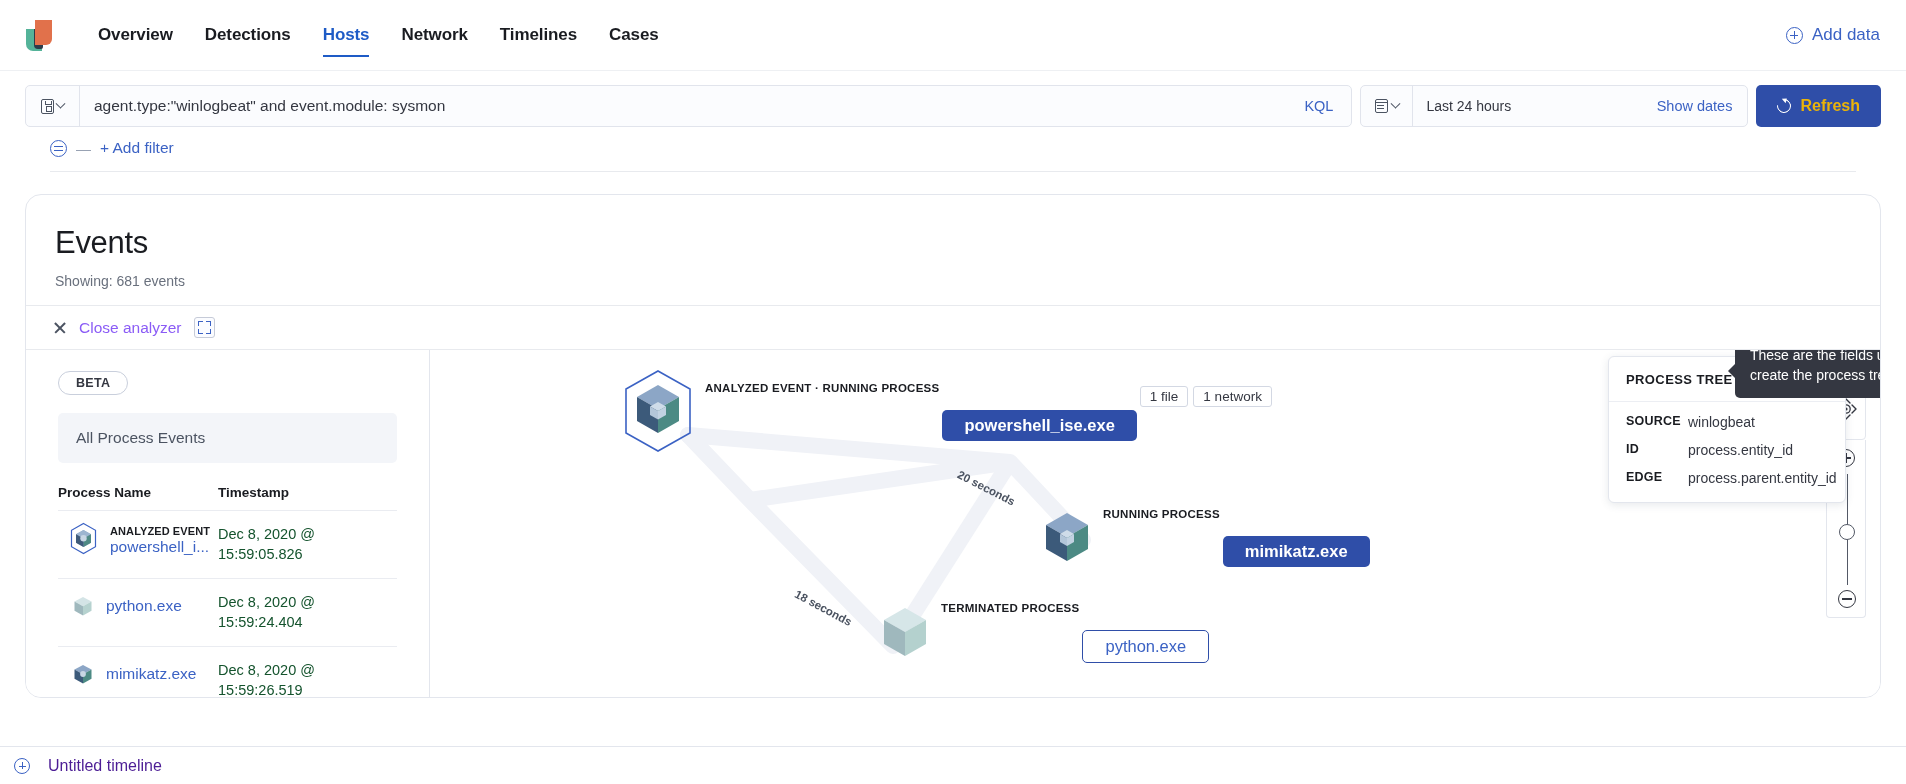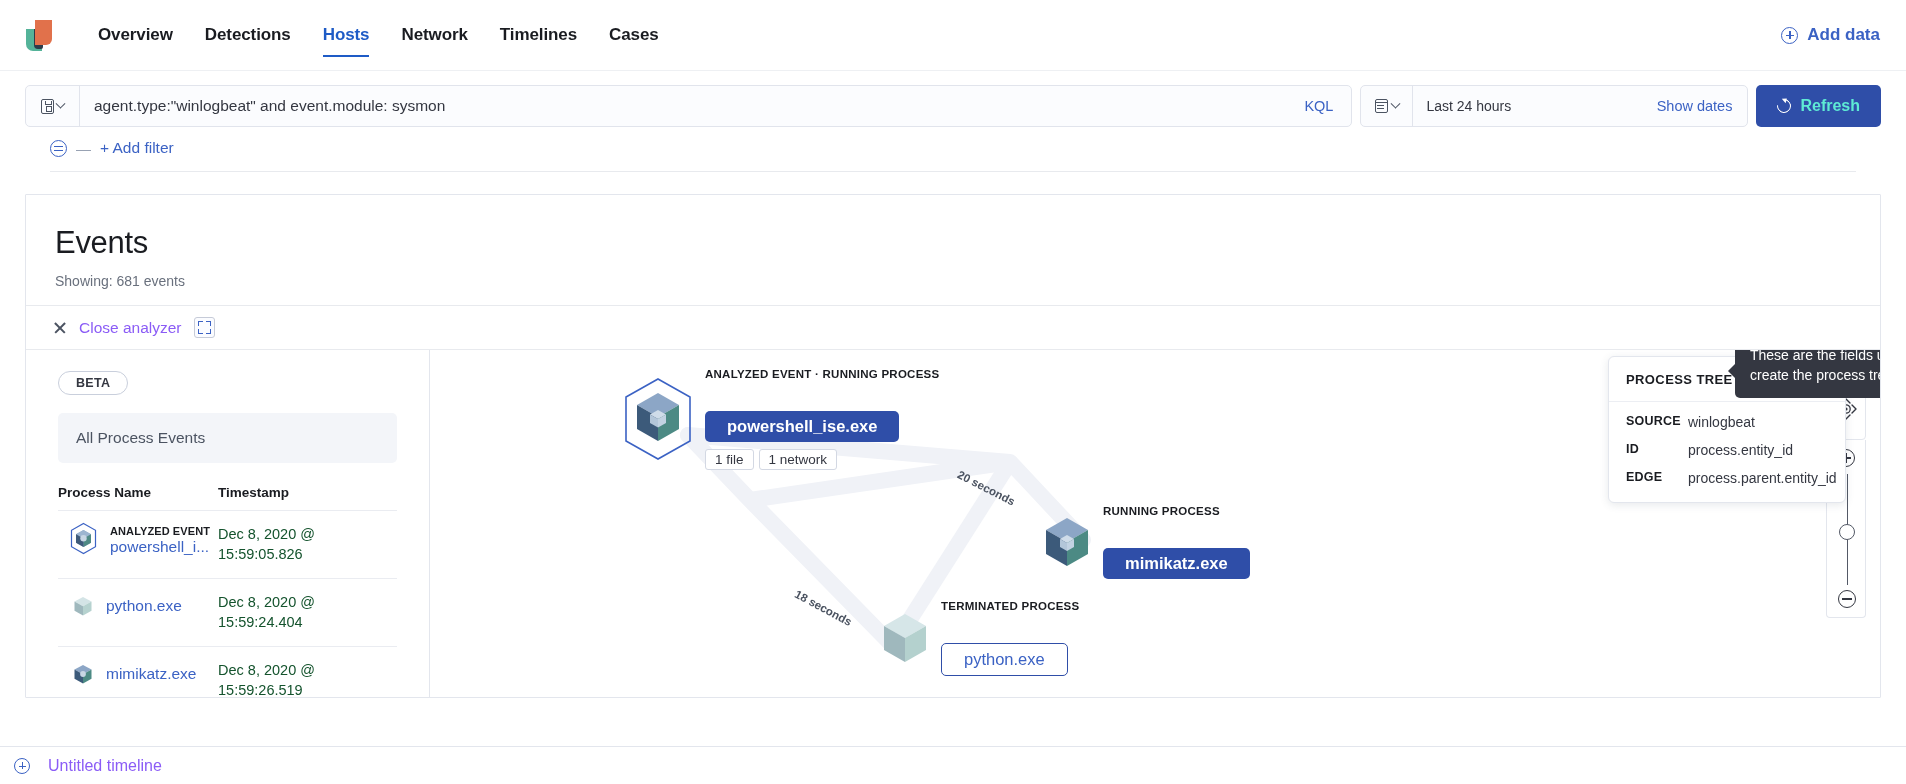--- a/index.html
+++ b/index.html
@@ -61,21 +61,21 @@
     height: 2px;
     background: #1e5bc6;
   }
   .adddata {
     margin-left: auto;
     display: flex;
     align-items: center;
     gap: 9px;
     color: #3b62c4;
     font-size: 17px;
-    font-weight: 700;
+    font-weight: 400;
     cursor: pointer;
   }
   .circ-plus {
     width: 17px; height: 17px;
     border: 1.4px solid #3b62c4;
     border-radius: 50%;
     position: relative;
     flex: 0 0 auto;
   }
   .circ-plus::before, .circ-plus::after {
@@ -165,21 +165,21 @@
     content: ""; position: absolute; left: 1.5px; top: 5px; width: 6.5px; height: 1px;
     box-shadow: 0 3px 0 0 #4b5361;
     background: #4b5361;
   }
   .daterange-text { flex: 1 1 auto; font-size: 14px; color: #343741; padding: 0 13px; }
   .showdates { font-size: 14.5px; color: #3b62c4; padding: 0 15px; cursor: pointer; }
   .refresh-btn {
     flex: 0 0 auto;
     height: 42px;
     background: #2f4ea8;
-    color: #5eead4;
+    color: #eab308;
     border-radius: 5px;
     display: flex;
     align-items: center;
     gap: 9px;
     padding: 4px 21px;
     font-size: 16px;
     font-weight: 700;
     cursor: pointer;
   }
   .icon-refresh {
@@ -215,21 +215,21 @@
   .thin-divider {
     margin: 14px 25px 0 25px;
     border-top: 1px solid #e8eaee;
   }
 
   
   .panel {
     margin: 22px 25px 0 25px;
     background: #fff;
     border: 1px solid #e3e6ed;
-    border-radius: 1px;
+    border-radius: 16px;
     height: 504px;
     position: relative;
     overflow: hidden;
   }
   .panel-title {
     font-size: 31px;
     font-weight: 400;
     color: #1a1c21;
     padding: 30px 0 0 29px;
     letter-spacing: -0.3px;
@@ -339,21 +339,21 @@
 
   
   .graph {
     flex: 1 1 auto;
     position: relative;
     background: #ffffff;
     overflow: hidden;
   }
   .gnode { position: absolute; display: flex; align-items: center; }
   .gnode .cubewrap { position: relative; }
-  .glabels { margin-left: 4px; display: flex; flex-direction: column; align-items: flex-start; gap: 3px; }
+  .glabels { margin-left: 4px; display: flex; flex-direction: row; align-items: flex-start; gap: 3px; }
   .gtag {
     font-size: 11.5px;
     font-weight: 700;
     color: #1a1c21;
     letter-spacing: 0.25px;
   }
   .gpill {
     background: #2f4ea8;
     color: #fff;
     font-size: 16.5px;
@@ -494,21 +494,21 @@
     position: fixed;
     left: 0; bottom: 0;
     width: 1906px; height: 38px;
     background: #fff;
     border-top: 1px solid #e3e6ed;
     display: flex; align-items: center;
     padding-left: 14px;
     gap: 18px;
   }
   .bottombar .circ-plus { width: 16px; height: 16px; }
-  .timeline-name { color: #8b5cf6; font-size: 16px; font-weight: 400; cursor: pointer; }
+  .timeline-name { color: #4c1d95; font-size: 16px; font-weight: 400; cursor: pointer; }
   svg { display: block; }
 </style>
 </head>
 <body>
 
 <div class="topnav">
   <div class="logo">
     <div class="shield-teal"></div>
     <div class="shield-dark"></div>
     <div class="shield-orange"></div>

